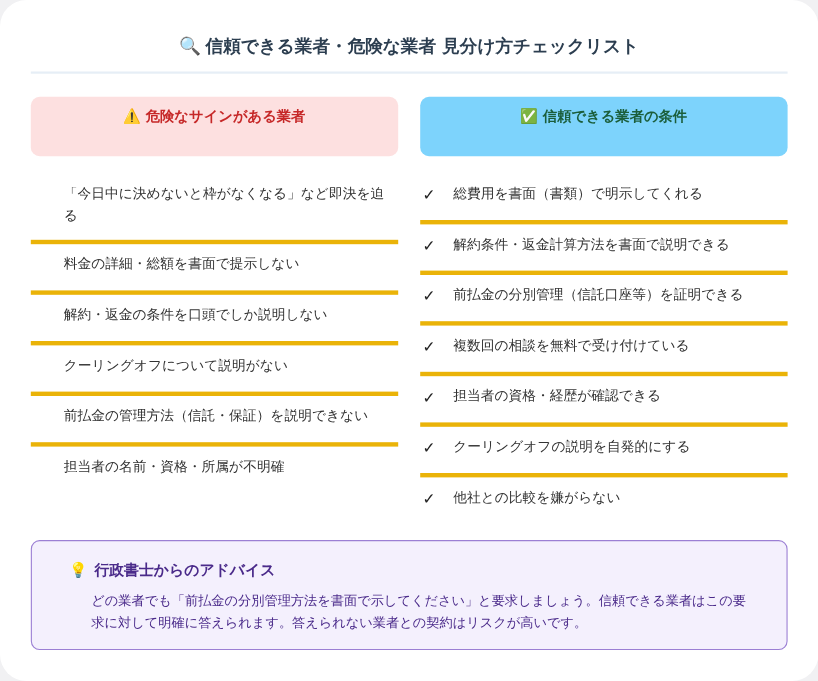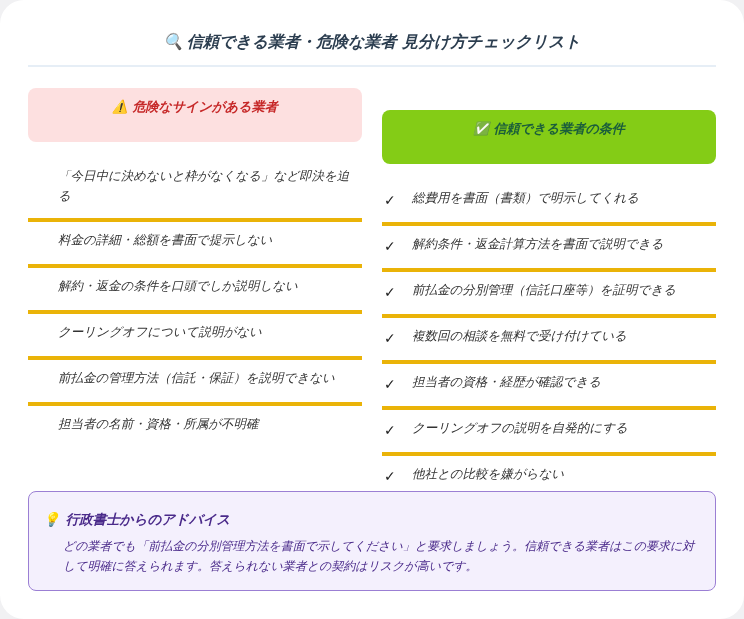--- a/index.html
+++ b/index.html
@@ -1,40 +1,40 @@
 <!DOCTYPE html>
 <html><head>
   <meta charset="utf-8">
   <style>
     * { box-sizing: border-box; margin: 0; padding: 0; }
     html, body { width: 744px; height: 619px; background: #f1f1f3; overflow: hidden; }
     body { font-family: "DejaVu Sans", "Liberation Sans", sans-serif; color: #333; }
     .card {
       position: absolute; left: 0; top: 0; width: 744px; height: 619px;
-      background: #ffffff; border-radius: 24px; font-style: italic;
+      background: #ffffff; border-radius: 24px;
     }
     .title {
       position: absolute; left: 28px; top: 28px; width: 688px; height: 28px;
       text-align: center; font-size: 16px; font-weight: bold; color: #2c3e50;
       line-height: 28px;
     }
     .title .ico { margin-right: 4px; }
     .title-rule {
       position: absolute; left: 28px; top: 65px; width: 688px; height: 2px;
       background: #e6eef6;
     }
     .col { position: absolute; top: 88px; width: 334px; }
     .col.left { left: 28px; }
     .col.right { left: 382px; }
     .col-head {
       height: 54px; border-radius: 8px; text-align: center;
       font-size: 13px; font-weight: bold; line-height: 38px;
     }
     .col.left .col-head { background: #fde0e0; color: #c62828; }
-    .col.right .col-head { background: #84cc16; color: #1b5e3b; margin-top: 22px; }
+    .col.right .col-head { background: #7dd3fc; color: #1b5e3b; }
     .col-head .ico { margin-right: 4px; }
     ul.items { list-style: none; margin-top: 16px; }
     ul.items li {
       position: relative; padding: 8px 0 12px 30px; min-height: 46px;
       border-bottom: 4px solid #eab308; font-size: 12.5px; line-height: 20px; color: #333;
     }
     ul.items li:last-child { border-bottom: none; }
     .col.left ul.items li:first-child { min-height: 56px; }
     .bullet { position: absolute; left: 0; top: 12px; width: 18px; height: 18px; }
     .siren {
@@ -42,21 +42,21 @@
       background: linear-gradient(#ff5a4f, #d71f1a);
       box-shadow: 0 2px 0 #8e8e8e; position: relative;
     }
     .siren::after {
       content: "✱"; position: absolute; left: 2px; top: -1px; color: #fff; font-size: 11px;
     }
     .check { font-size: 14px; color: #222; top: 10px; left: 2px; }
     .advice {
       position: absolute; left: 28px; top: 491px; width: 688px; height: 100px;
       background: #f4f0fd; border: 1px solid #9b7fd4; border-radius: 8px;
-      padding: 16px 14px;
+      padding: 16px 34px;
     }
     .advice-title { font-size: 13.5px; font-weight: bold; color: #4a2a8a; height: 22px; line-height: 22px; }
     .advice-title .ico { margin-right: 6px; }
     .advice-body { margin-top: 6px; font-size: 12px; line-height: 20px; color: #4a2a8a; margin-left: 20px; }
   </style>
 </head>
 <body>
 
 <div class="card">
   <div class="title">

